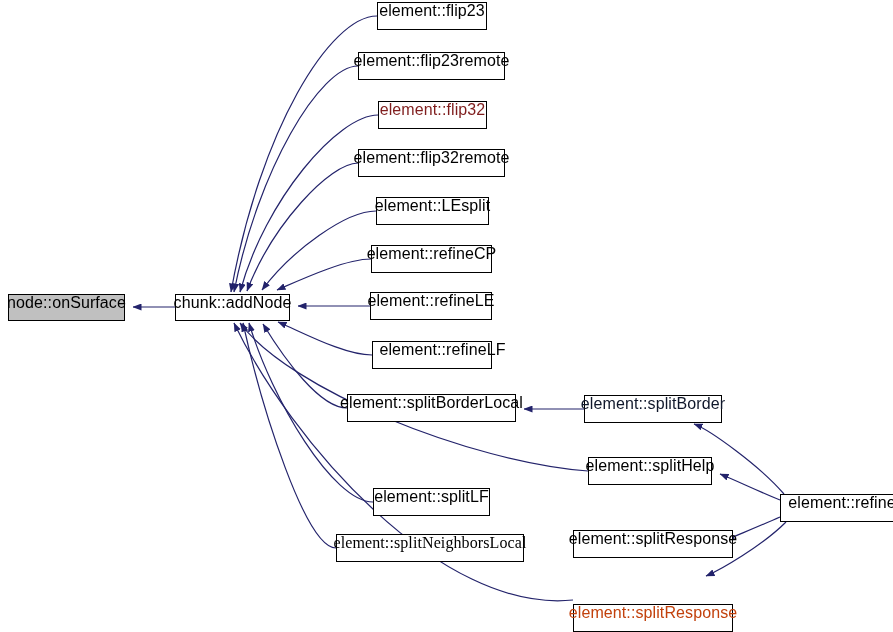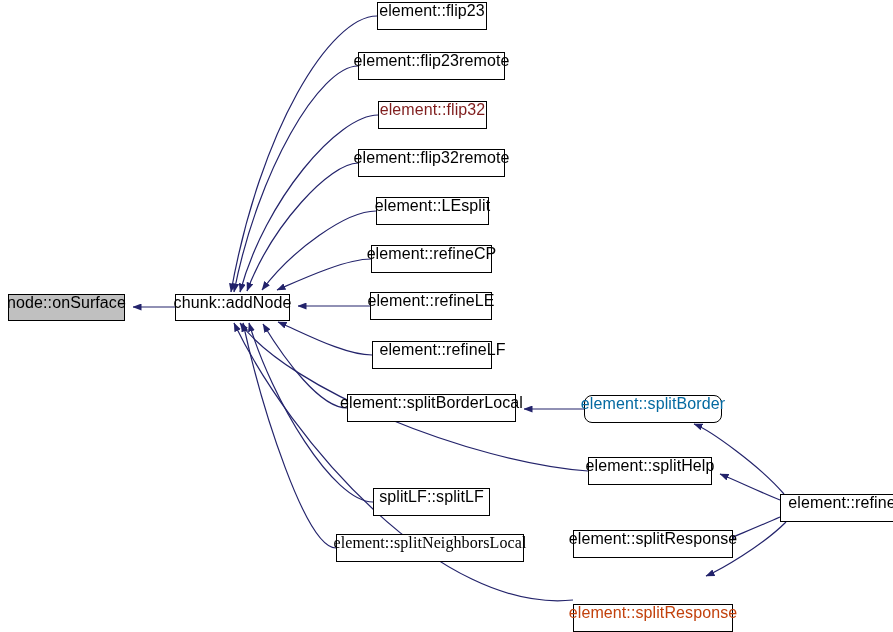--- a/index.html
+++ b/index.html
@@ -108,26 +108,26 @@
       <div class="node" style="left: 370px; top: 292px; width: 122px; height: 28px; border-color: rgb(0, 0, 0); background: rgb(255, 255, 255); color: rgb(0, 0, 0);">
         <span class="node-label">element::refineLE</span>
       </div>
       <div class="node" style="left: 372px; top: 341px; width: 120px; height: 28px; border-color: rgb(0, 0, 0); background: rgb(255, 255, 255); color: rgb(0, 0, 0); padding-left: 21px;">
         <span class="node-label">element::refineLF</span>
       </div>
       <div class="node" style="left: 347px; top: 394px; width: 169px; height: 28px; border-color: rgb(0, 0, 0); background: rgb(255, 255, 255); color: rgb(0, 0, 0);">
         <span class="node-label">element::splitBorderLocal</span>
       </div>
       <div class="node" style="left: 373px; top: 488px; width: 117px; height: 28px; border-color: rgb(0, 0, 0); background: rgb(255, 255, 255); color: rgb(0, 0, 0);">
-        <span class="node-label">splitLF::splitLF</span>
+        <span class="node-label">element::splitLF</span>
       </div>
       <div class="node" style="left: 336px; top: 534px; width: 188px; height: 28px; border-color: rgb(0, 0, 0); background: rgb(255, 255, 255); color: rgb(0, 0, 0); font-family: Liberation Serif, serif;">
         <span class="node-label">element::splitNeighborsLocal</span>
       </div>
-      <div class="node" style="left: 584px; top: 395px; width: 138px; height: 28px; border-color: rgb(0, 0, 0); background: rgb(255, 255, 255); color: #0369a1; border-radius: 8px;">
+      <div class="node" style="left: 584px; top: 395px; width: 138px; height: 28px; border-color: rgb(0, 0, 0); background: rgb(255, 255, 255); color: #0f172a;">
         <span class="node-label">element::splitBorder</span>
       </div>
       <div class="node" style="left: 588px; top: 457px; width: 124px; height: 28px; border-color: rgb(0, 0, 0); background: rgb(255, 255, 255); color: rgb(0, 0, 0);">
         <span class="node-label">element::splitHelp</span>
       </div>
       <div class="node" style="left: 573px; top: 530px; width: 160px; height: 28px; border-color: rgb(0, 0, 0); background: rgb(255, 255, 255); color: rgb(0, 0, 0);">
         <span class="node-label">element::splitResponse</span>
       </div>
       <div class="node" style="left: 573px; top: 604px; width: 160px; height: 28px; border-color: rgb(0, 0, 0); background: rgb(255, 255, 255); color: #c2410c;">
         <span class="node-label">element::splitResponse</span>

